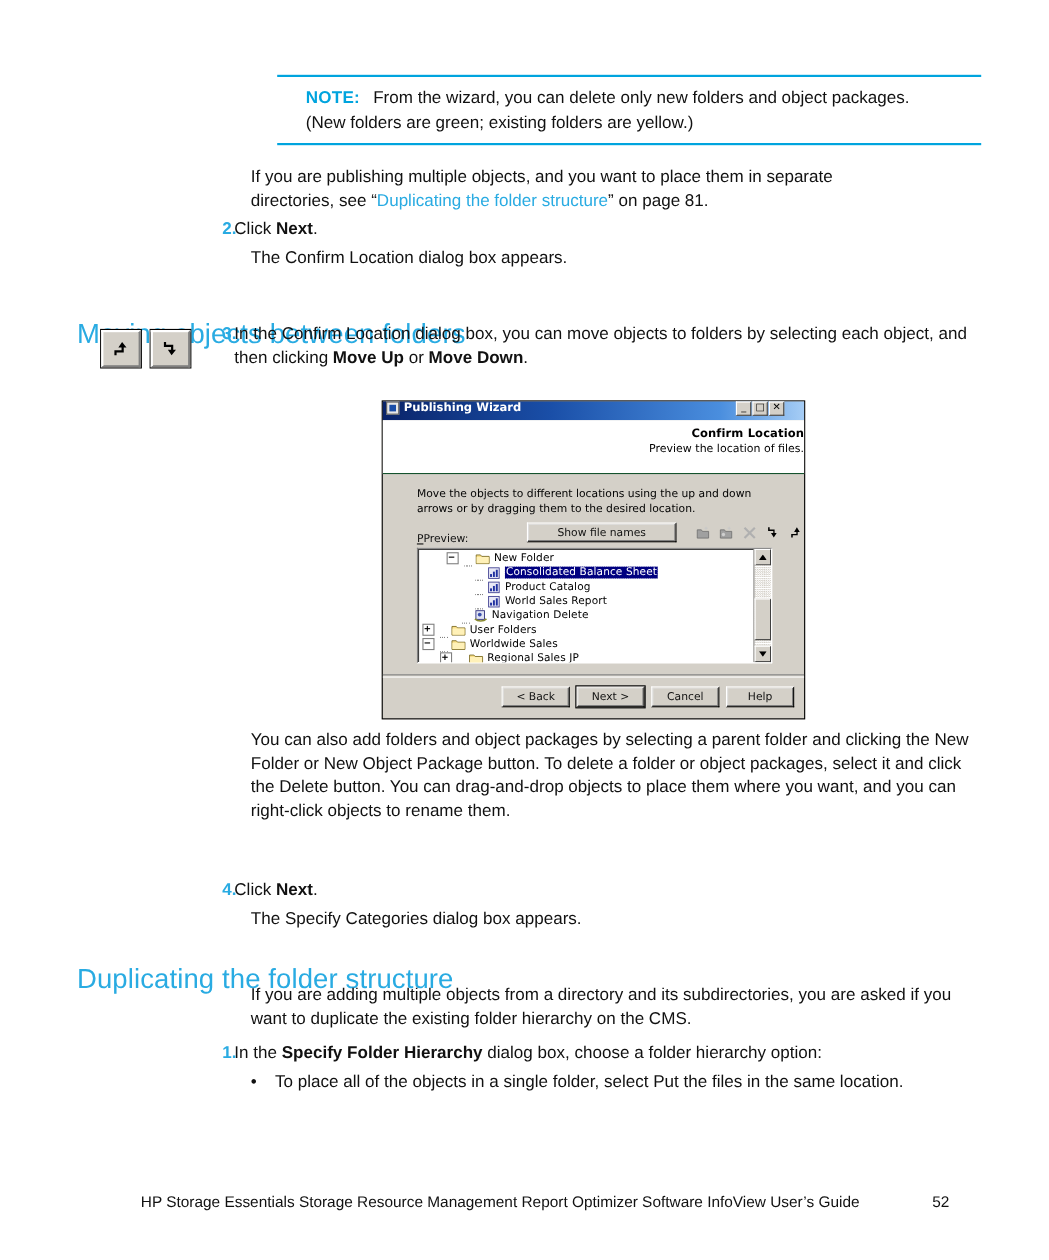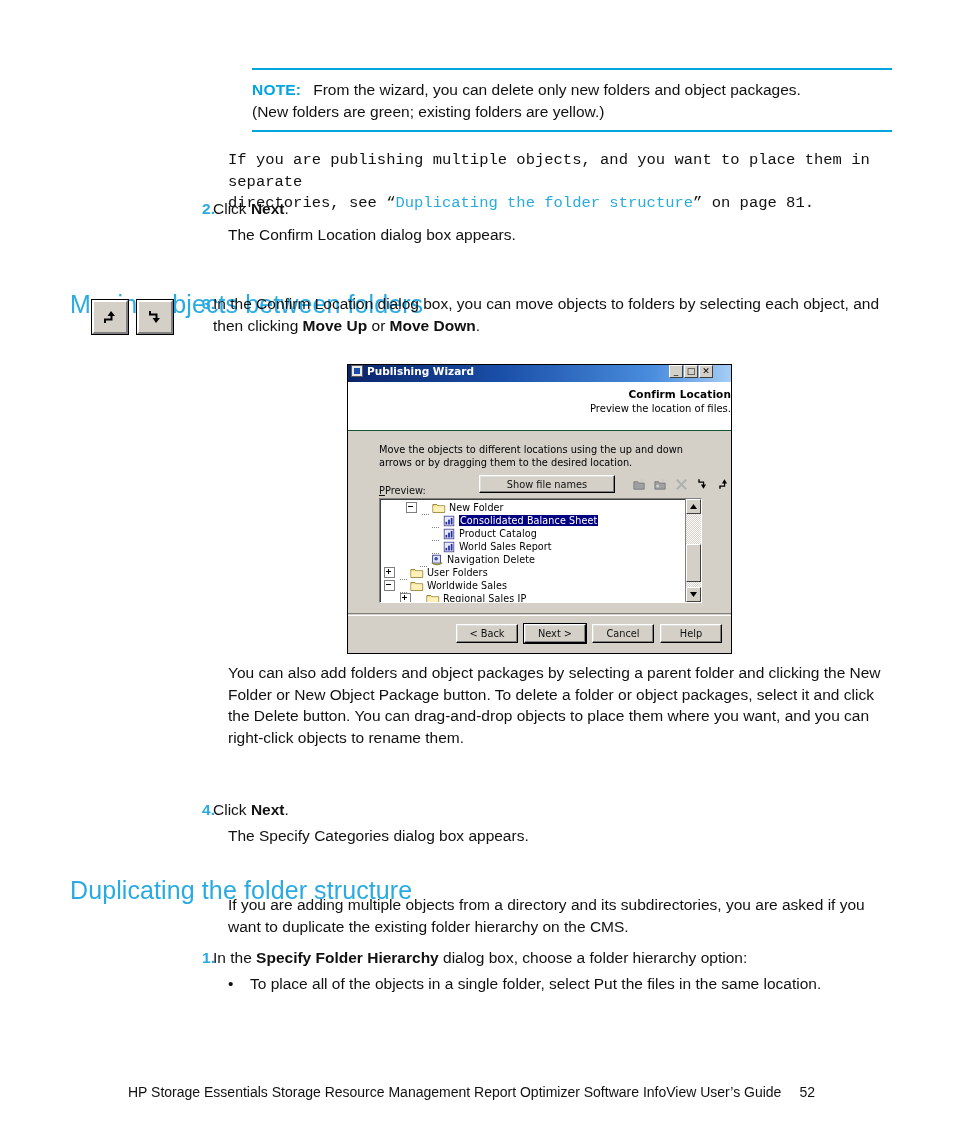--- a/index.html
+++ b/index.html
@@ -28,20 +28,21 @@
     top: 68px;
     width: 640px;
     border-top: 2px solid #00a4de;
     border-bottom: 2px solid #00a4de;
     padding: 9px 0 7px 0;
   }
   .note-line {
     font-size: 15.5px;
     line-height: 22px;
     color: #111;
+    margin-left: 26px;
   }
   .note-label {
     color: #00a4de;
     font-weight: bold;
     letter-spacing: 0.2px;
   }
   .note-gap { display:inline-block; width: 12px; }
 
   
   .para {
@@ -364,20 +365,21 @@
   .pagefooter {
     position:absolute;
     left: 128px;
     top: 1084px;
     width: 760px;
     font-size: 14px;
     color:#111;
     display:flex;
     justify-content: flex-start;
     align-items: flex-end;
+    gap: 48px;
   }
   .pagefooter .pn {
     margin-left: 18px;
     font-weight: normal;
   }
 
   .bullet {
     position:absolute;
     font-size:15.5px;
     line-height:21.5px;
@@ -390,21 +392,21 @@
 
 <div class="page">
 
   <div class="note-box">
     <div class="note-line">
       <span class="note-label">NOTE:</span><span class="note-gap"></span><span>From the wizard, you can delete only new folders and object packages.</span>
     </div>
     <div class="note-line">(New folders are green; existing folders are yellow.)</div>
   </div>
 
-  <div class="para" style="left:228px; top:150px; width:660px;font-family:Liberation Mono, monospace;">
+  <div class="para" style="left:228px; top:150px; width:660px;">
     <span>If you are publishing multiple objects, and you want to place them in separate</span><br>
     <span>directories, see “</span><span class="link">Duplicating the folder structure</span><span>” on page 81.</span>
   </div>
 
   <div class="numitem" style="left:197px; top:198px; width:690px;">
     <span class="num">2.</span>
     <span class="txt"><span>Click </span><b>Next</b><span>.</span></span>
   </div>
   <div class="para" style="left:228px; top:224px; width:660px;">The Confirm Location dialog box appears.</div>
 

